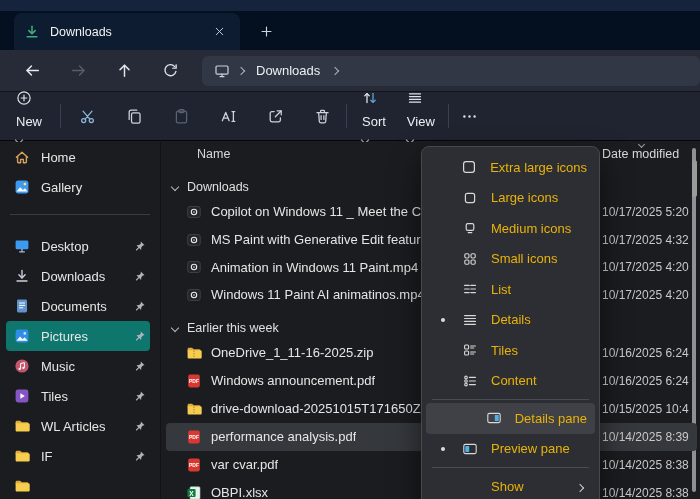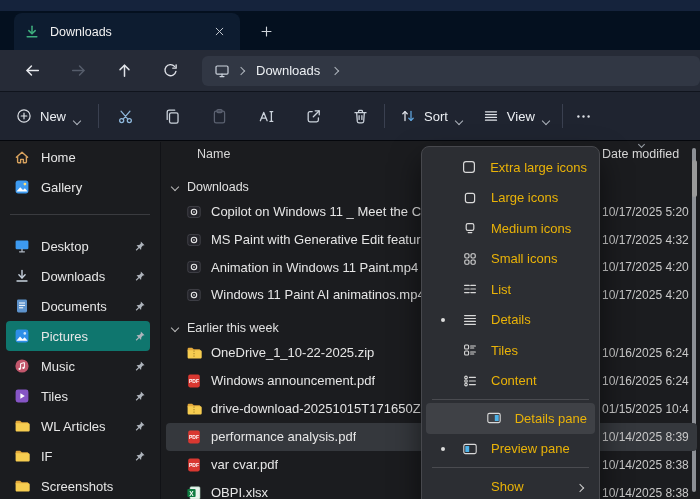--- a/index.html
+++ b/index.html
@@ -29,21 +29,21 @@
     display:flex;align-items:center;padding:0 12px;min-width:0;}
   .crumb-label{font-size:13px;color:#eceff3;margin:0 4px;white-space:nowrap;}
   .chv{display:inline-block;width:5px;height:5px;border-right:1.4px solid #aeb4bd;
     border-bottom:1.4px solid #aeb4bd;transform:rotate(45deg);}
   .chv.r{transform:rotate(-45deg);}
   .crumb-sep{margin:0 8px;}
 
   
   .toolbar{position:absolute;top:92px;left:0;right:0;height:49px;background:#1f2430;
     display:flex;align-items:center;border-bottom:1px solid #05070c;box-sizing:border-box;}
-  .tb-group{display:flex;align-items:flex-end;gap:8px;font-size:13px;color:#eceff3;}
+  .tb-group{display:flex;align-items:flex-start;gap:8px;font-size:13px;color:#eceff3;flex-direction:column;}
   .tb-btn{width:18px;height:18px;display:flex;align-items:center;justify-content:center;}
   .tb-btn .svg16{width:17px;height:17px;}
   .tb-sep{width:1px;height:24px;background:#3a4050;}
   .m-new{margin-left:16px;} .m-sep1{margin-left:18px;} .m-cut{margin-left:17px;}
   .m-copy,.m-paste,.m-rename,.m-share,.m-trash{margin-left:29px;}
   .m-sep2{margin-left:15px;} .m-sort{margin-left:15px;} .m-view{margin-left:21px;}
   .m-sep3{margin-left:13px;} .m-more{margin-left:12px;}
 
   
   .body{position:absolute;top:142px;left:0;right:0;bottom:0;background:#1b1c1f;}
@@ -424,21 +424,20 @@
             </svg>
           </span>
         </div>
         <div class="side-item">
           <span class="icn ">
             <svg class="svg16" viewBox="0 0 16 16">
               <path d="M1.6 4c0-.7.6-1.3 1.3-1.3h3.2l1.7 1.6h5.3c.7 0 1.3.6 1.3 1.3v.6H1.6z" fill="#e3a93c"></path>
               <path d="M1.6 5.2h12.8c.7 0 1.3.6 1.3 1.3v5.7c0 .7-.6 1.3-1.3 1.3H2.9c-.7 0-1.3-.6-1.3-1.3z" fill="#f7cd50"></path>
             </svg>
           </span>
-          <span class="lbl">Screenshots</span>
         </div>
       </div>
     <div class="side-scrollbar"></div>
     <div class="pane-divider"></div>
 
     <div class="main">
       <div class="colhead">
         <span class="name-col-label">Name</span>
         <span class="sort-chev"></span>
         <span class="date-col-label">Date modified</span>
@@ -500,21 +499,21 @@
               <span>Earlier this week</span>
             </div>
             <div class="frow">
               <span class="icn ">
                 <svg class="svg16" viewBox="0 0 16 16">
                   <path d="M1.6 4c0-.7.6-1.3 1.3-1.3h3.2l1.7 1.6h5.3c.7 0 1.3.6 1.3 1.3v.6H1.6z" fill="#e3a93c"></path>
                   <path d="M1.6 5.2h12.8c.7 0 1.3.6 1.3 1.3v5.7c0 .7-.6 1.3-1.3 1.3H2.9c-.7 0-1.3-.6-1.3-1.3z" fill="#f7cd50"></path>
                   <path d="M8 5.4v7.4" stroke="#a8862a" stroke-width="1.1" stroke-dasharray="1.4 1.1"></path>
                 </svg>
               </span>
-              <span class="fname">OneDrive_1_10-22-2025.zip</span>
+              <span class="fname">OneDrive_1_11-16-2025.zip</span>
               <span class="fdate">10/16/2025 6:24</span>
             </div>
             <div class="frow">
               <span class="icn ">
                 <svg class="svg16" viewBox="0 0 16 16">
                   <rect x="2.2" y="1.6" width="11.6" height="12.8" rx="1.8" fill="#d93831"></rect>
                   <text x="8" y="10.2" text-anchor="middle" font-size="5" font-weight="bold" fill="#fff" font-family="Liberation Sans, sans-serif">PDF</text>
                 </svg>
               </span>
               <span class="fname">Windows announcement.pdf</span>
@@ -522,21 +521,21 @@
             </div>
             <div class="frow">
               <span class="icn ">
                 <svg class="svg16" viewBox="0 0 16 16">
                   <path d="M1.6 4c0-.7.6-1.3 1.3-1.3h3.2l1.7 1.6h5.3c.7 0 1.3.6 1.3 1.3v.6H1.6z" fill="#e3a93c"></path>
                   <path d="M1.6 5.2h12.8c.7 0 1.3.6 1.3 1.3v5.7c0 .7-.6 1.3-1.3 1.3H2.9c-.7 0-1.3-.6-1.3-1.3z" fill="#f7cd50"></path>
                   <path d="M8 5.4v7.4" stroke="#a8862a" stroke-width="1.1" stroke-dasharray="1.4 1.1"></path>
                 </svg>
               </span>
               <span class="fname">drive-download-20251015T171650Z-1-001.</span>
-              <span class="fdate">01/15/2025 10:4</span>
+              <span class="fdate">10/15/2025 10:4</span>
             </div>
             <div class="frow selected">
               <span class="icn ">
                 <svg class="svg16" viewBox="0 0 16 16">
                   <rect x="2.2" y="1.6" width="11.6" height="12.8" rx="1.8" fill="#d93831"></rect>
                   <text x="8" y="10.2" text-anchor="middle" font-size="5" font-weight="bold" fill="#fff" font-family="Liberation Sans, sans-serif">PDF</text>
                 </svg>
               </span>
               <span class="fname">performance analysis.pdf</span>
               <span class="fdate">10/14/2025 8:39</span>

